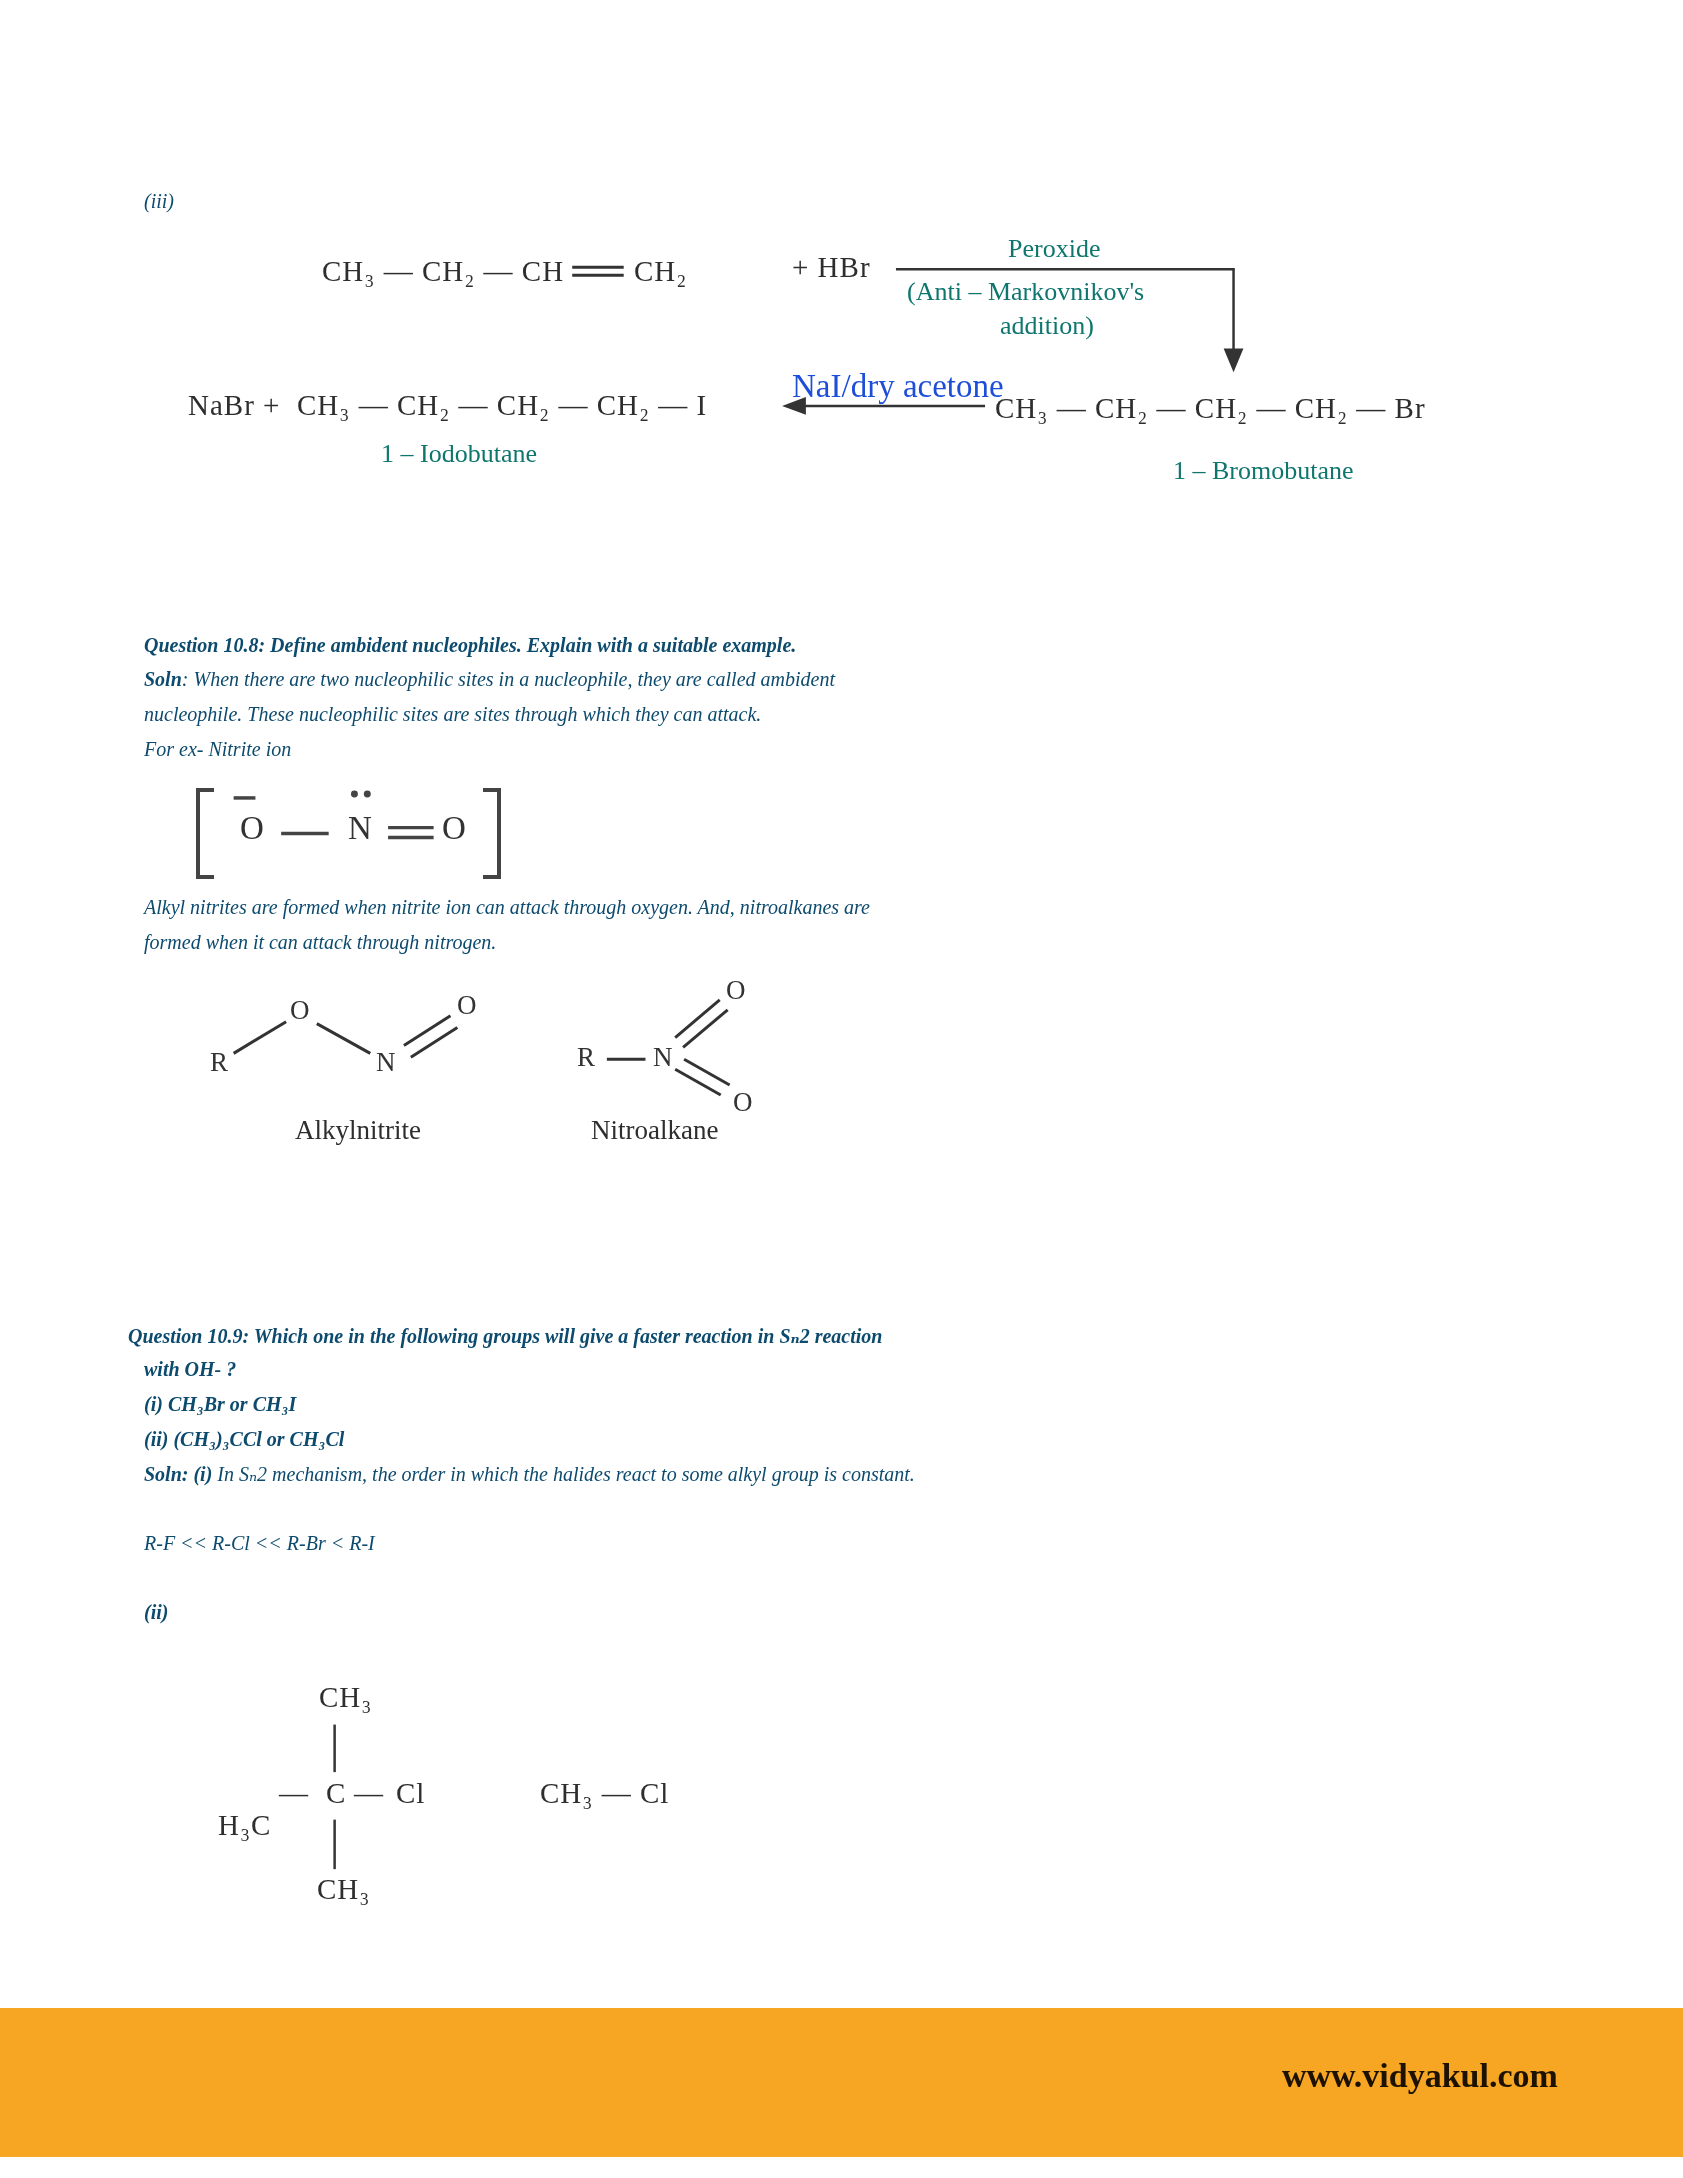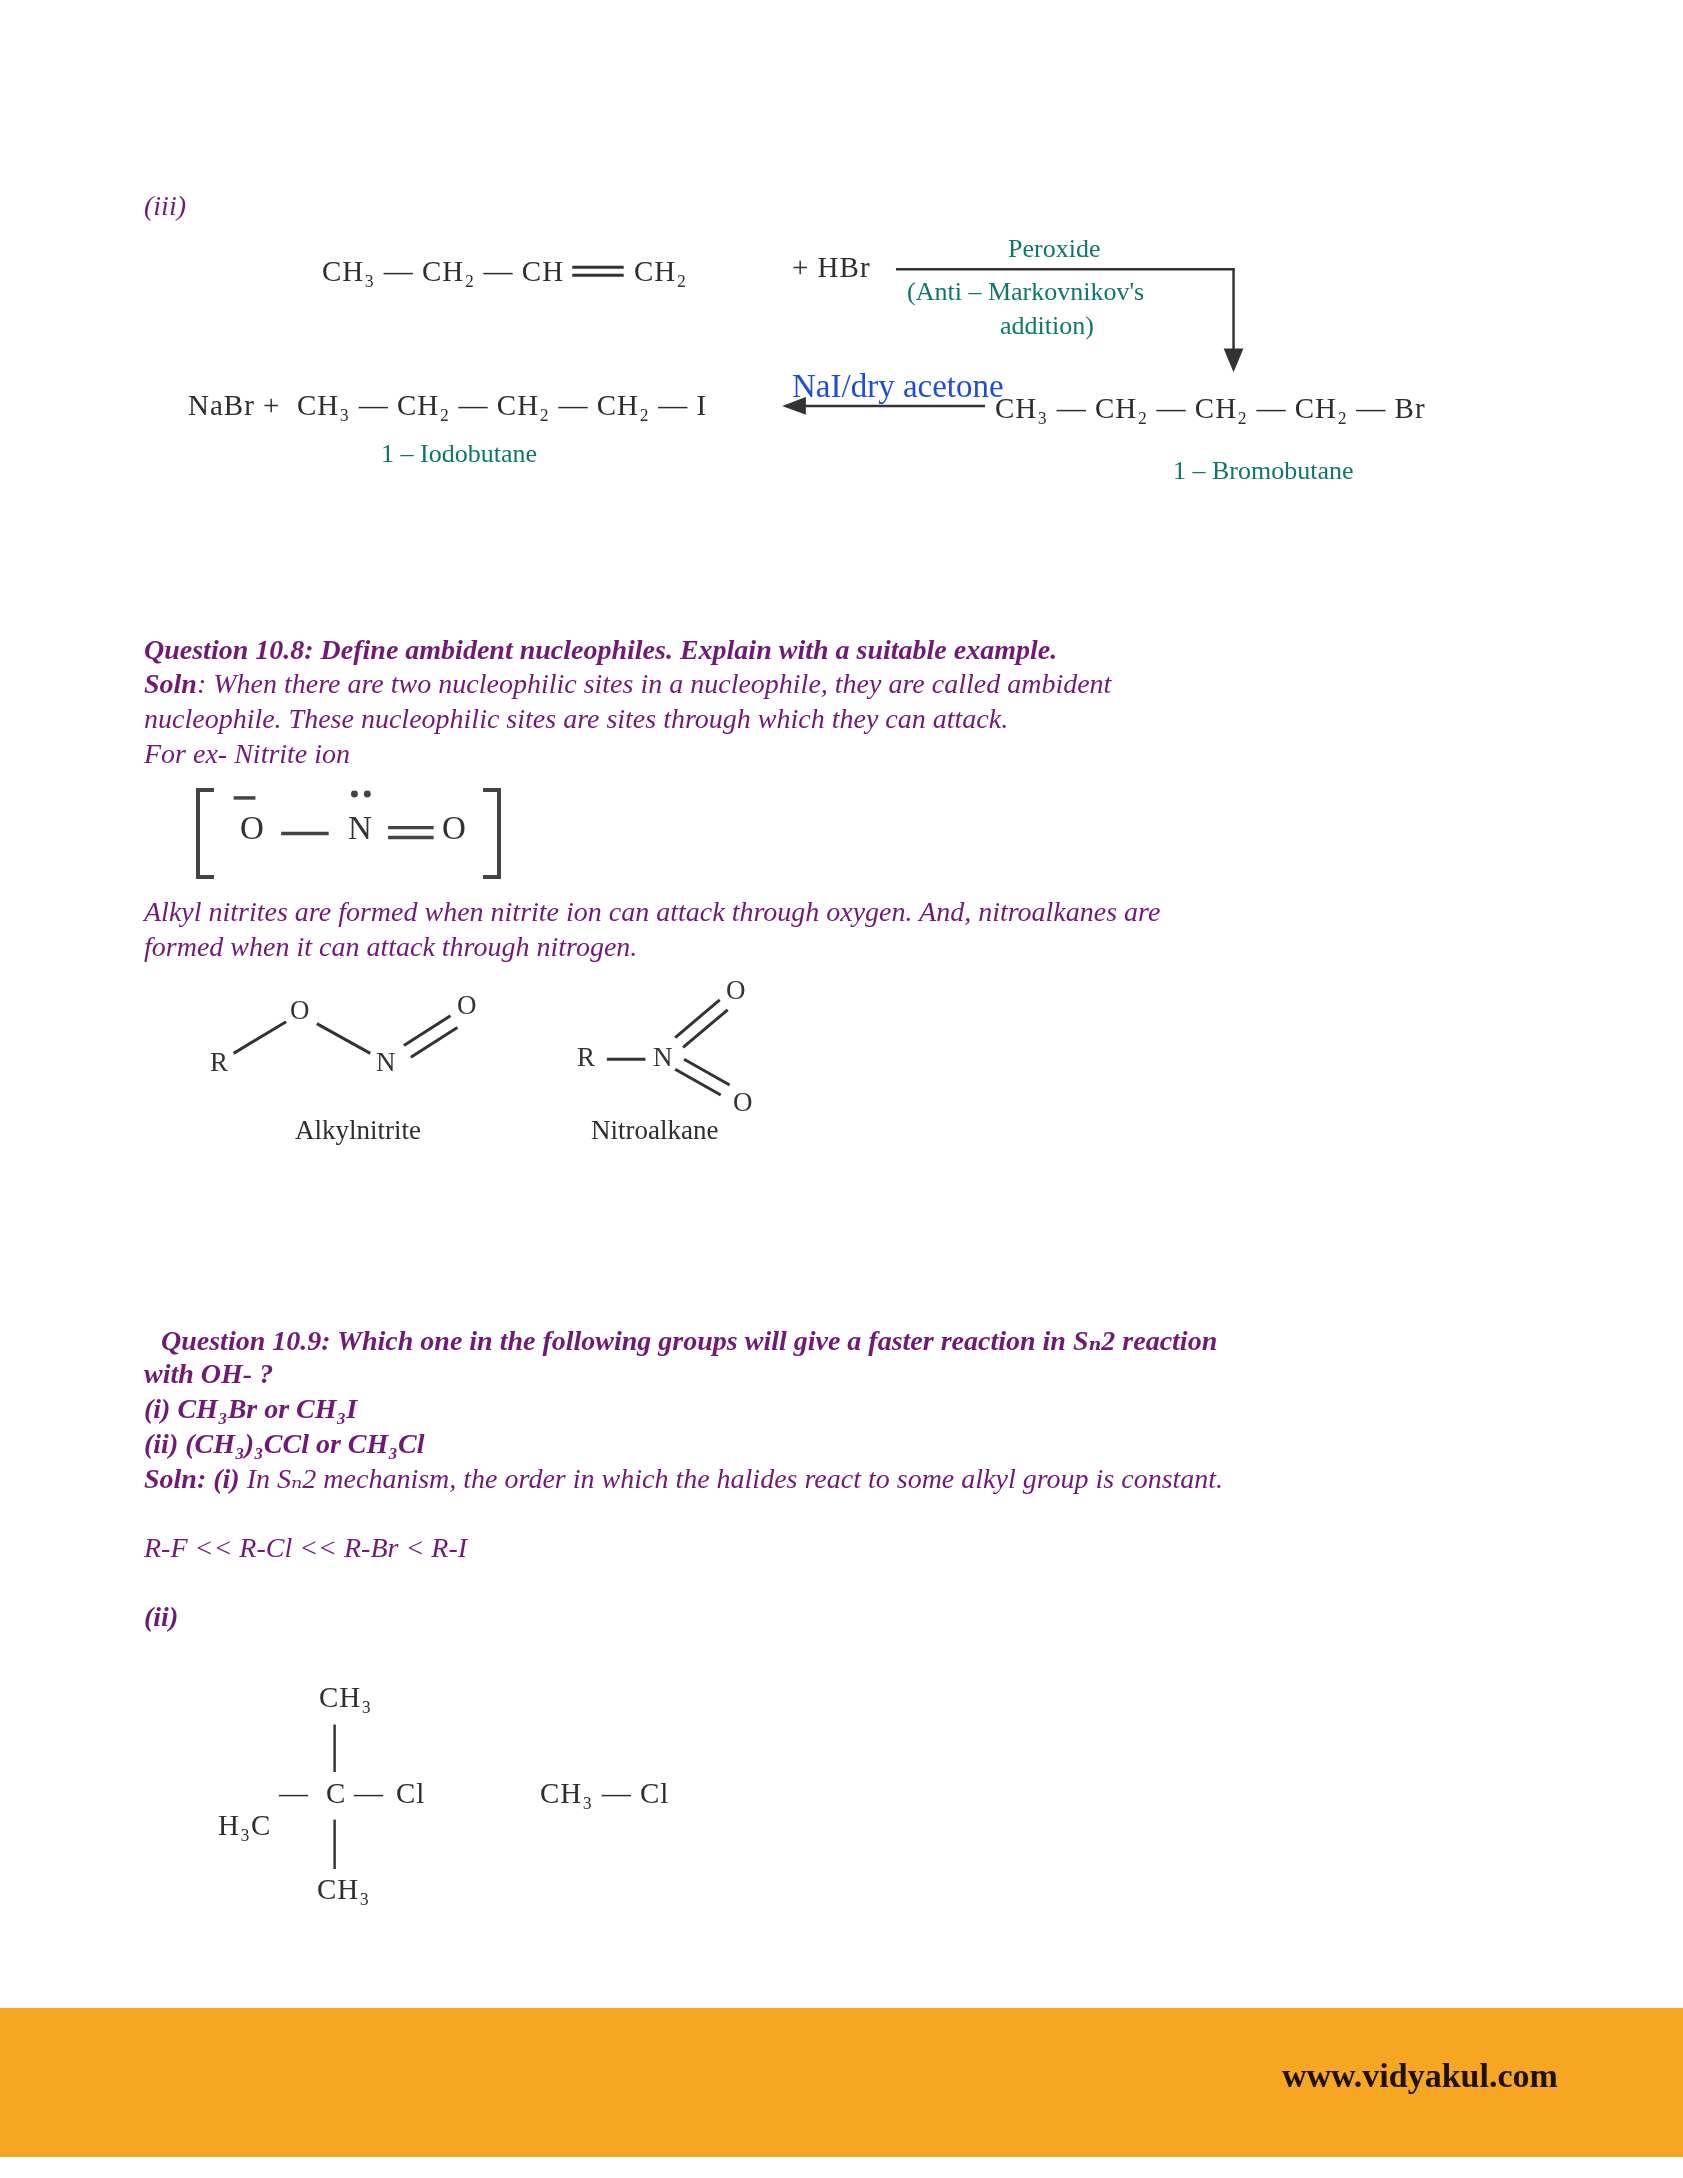--- a/index.html
+++ b/index.html
@@ -1,19 +1,19 @@
 <!DOCTYPE html>
 <html><head>
 <meta charset="utf-8">
 <style>
   html,body{margin:0;padding:0;background:#fff;}
   .page{position:relative;width:1683px;height:2178px;background:#ffffff;overflow:hidden;
         font-family:"Liberation Serif","DejaVu Serif",serif;color:#222;}
   .abs{position:absolute;white-space:nowrap;}
-  .body-it{font-style:italic;font-size:28px;color:#701a75;}
+  .body-it{font-style:italic;font-size:20px;color:#0c4a6e;}
   .b{font-weight:bold;}
   .formula{font-size:29px;color:#2e2e2e;letter-spacing:1px;}
   .rxnlabel{font-size:26px;color:#0f766e;}
   .small-rxnlabel{font-size:33px;color:#1d4ed8;}
   .atom{font-size:33px;color:#333;}
   .structatom{font-size:27px;color:#333;}
   .structlabel{font-size:27px;color:#2e2e2e;}
   .bracket{width:14px;height:83px;}
   .bracket-l{border-left:4px solid #444;border-top:4px solid #444;border-bottom:4px solid #444;}
   .bracket-r{border-right:4px solid #444;border-top:4px solid #444;border-bottom:4px solid #444;}
@@ -98,21 +98,21 @@
   <div class="abs structatom" style="left:376px;top:1047px;">N</div>
   <div class="abs structatom" style="left:457px;top:990px;">O</div>
   <div class="abs structlabel" style="left:295px;top:1115px;">Alkylnitrite</div>
 
   <div class="abs structatom" style="left:577px;top:1042px;">R</div>
   <div class="abs structatom" style="left:653px;top:1042px;">N</div>
   <div class="abs structatom" style="left:726px;top:975px;">O</div>
   <div class="abs structatom" style="left:733px;top:1087px;">O</div>
   <div class="abs structlabel" style="left:591px;top:1115px;">Nitroalkane</div>
 
-  <div class="abs body-it b" style="left:161px;top:1324px;">Question 10.9: Which one in the following groups will give a faster reaction in Sₙ2 reaction</div>
+  <div class="abs body-it b" style="left:128px;top:1324px;">Question 10.9: Which one in the following groups will give a faster reaction in Sₙ2 reaction</div>
   <div class="abs body-it b" style="left:144px;top:1358px;">with OH- ?</div>
   <div class="abs body-it b" style="left:144px;top:1393px;">(i) CH₃Br or CH₃I</div>
   <div class="abs body-it b" style="left:144px;top:1428px;">(ii) (CH₃)₃CCl or CH₃Cl</div>
   <div class="abs body-it" style="left:144px;top:1462px;">
     <span class="b">Soln: (i)</span><span> In Sₙ2 mechanism, the order in which the halides react to some alkyl group is constant.</span>
   </div>
   <div class="abs body-it" style="left:144px;top:1532px;">R-F &lt;&lt; R-Cl &lt;&lt; R-Br &lt; R-I</div>
   <div class="abs body-it b" style="left:144px;top:1601px;">(ii)</div>
 
   <div class="abs formula" style="left:319px;top:1681px;">CH₃</div>

